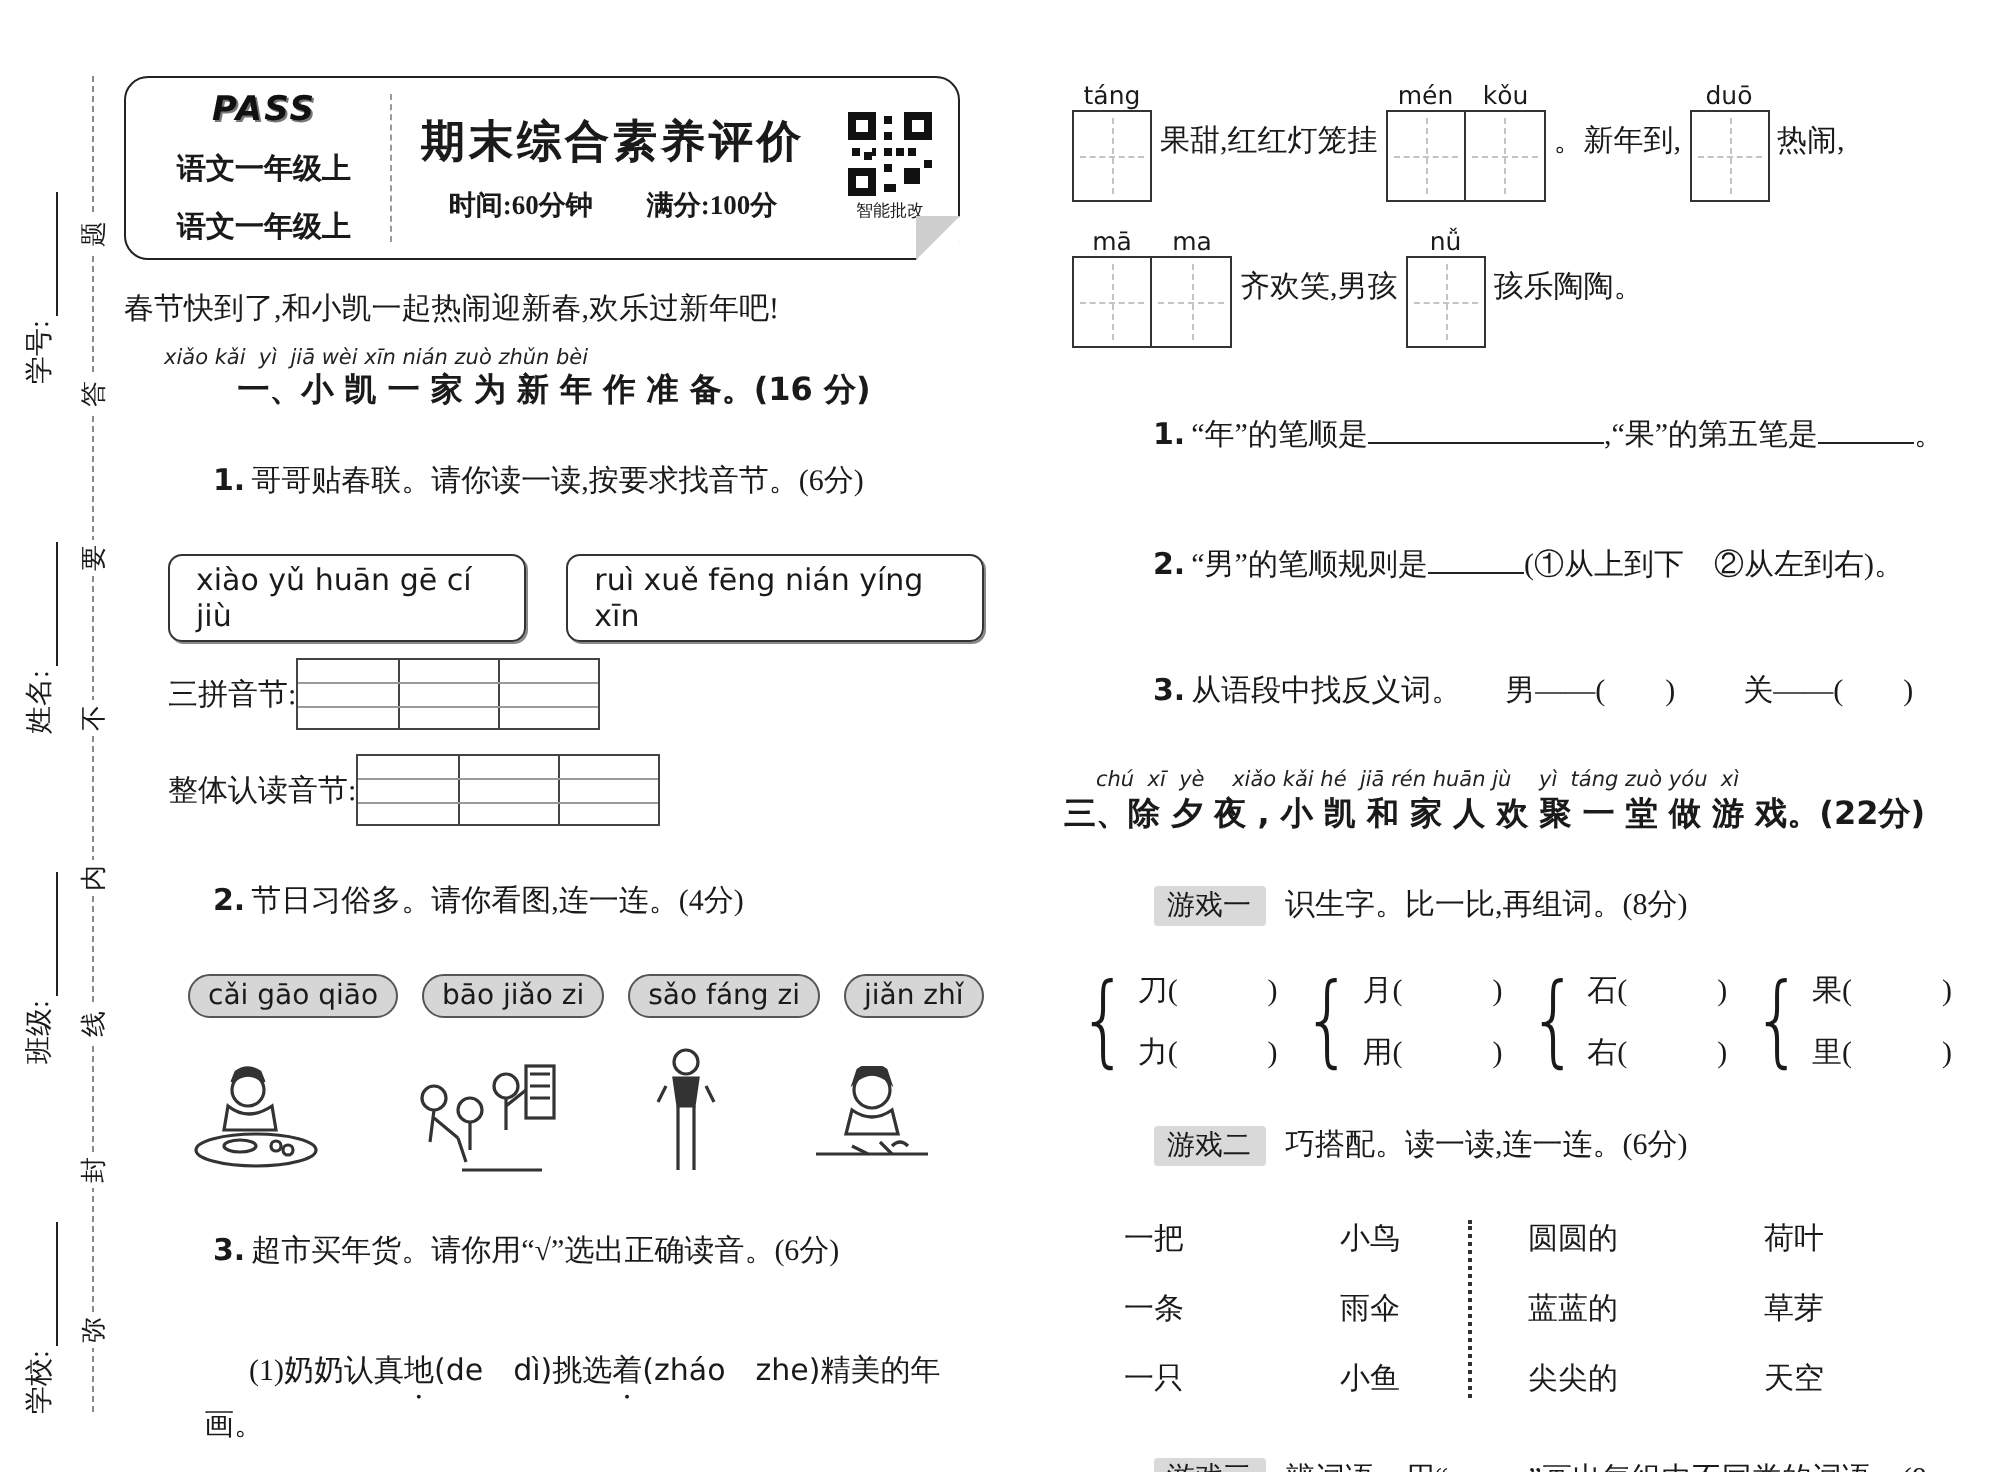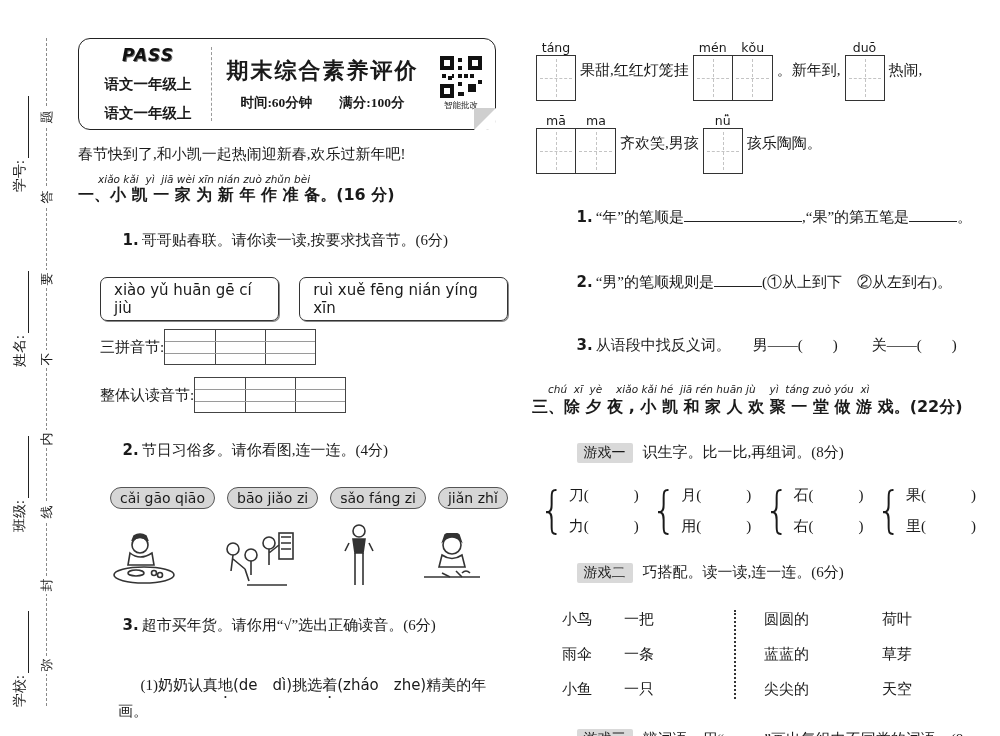--- a/index.html
+++ b/index.html
@@ -9,21 +9,21 @@
 
   
   .mfield { position:absolute; height:22px; width:160px; display:flex; align-items:flex-end;
             transform:rotate(-90deg); font-size:14px; white-space:nowrap; }
   .mline { display:inline-block; width:62px; border-bottom:1.5px solid #222; height:14px; margin-left:2px; }
   .sealline { position:absolute; left:46px; top:38px; height:668px; border-left:1.5px dashed #8a8a8a; }
   .sealchar { position:absolute; left:38px; width:18px; height:18px; background:#fff; z-index:2;
               font-size:13px; text-align:center; line-height:18px; transform:rotate(-90deg); }
 
   
-  .pageL { position:absolute; left:62px; top:0; width:430px; height:580px;margin-left:16px; }
+  .pageL { position:absolute; left:62px; top:0; width:430px; height:580px; }
   .pageR { position:absolute; left:532px; top:0; width:448px; height:736px; }
 
   
   .hcard { position:relative; margin-top:38px; width:418px; height:92px; border:1.6px solid #222;
            border-radius:12px; display:flex; align-items:stretch; background:#fff; }
   .hleft { width:132px; padding:6px 4px 6px 10px; display:flex; flex-direction:column; align-items:center;
            justify-content:space-between; }
   .pass { font-family:"DejaVu Sans",sans-serif; font-weight:900; font-style:italic; font-size:17px;
           letter-spacing:1px; color:#111; text-shadow:1px 1px 0 #777; }
   .brand { font-family:"DejaVu Sans",sans-serif; font-weight:bold; font-size:14.5px; white-space:nowrap; }
@@ -162,21 +162,21 @@
         </svg>
         <span class="qrlabel">智能批改</span>
       </div>
       <div class="dogear"></div>
     </div>
 
     <div class="intro">春节快到了,和小凯一起热闹迎新春,欢乐过新年吧!</div>
 
     <div style="margin-top:9px; margin-left:20px;">
       <div class="pinyin">xiǎo kǎi  yì  jiā wèi xīn nián zuò zhǔn bèi</div>
-      <div class="sechead" style="margin-left:-20px;">一、小 凯 一 家 为 新 年 作 准 备。(16 分)</div>
+      <div class="sechead" style="margin-left:-20px;text-align:center;">一、小 凯 一 家 为 新 年 作 准 备。(16 分)</div>
     </div>
 
     <div class="line ind1">
       <span class="num">1.</span><span>哥哥贴春联。请你读一读,按要求找音节。(6分)</span>
     </div>
 
     <div class="cards">
       <span class="card">xiào yǔ huān gē cí jiù</span>
       <span class="card">ruì xuě fēng nián yíng xīn</span>
     </div>
@@ -330,29 +330,29 @@
           <span class="brace">{</span>
         <div class="brows"><span>果(　　　)</span><span>里(　　　)</span></div>
         </div>
     </div>
 
     <div class="line ind1" style="margin-top:10px;">
       <span class="gtag">游戏二</span><span>巧搭配。读一读,连一连。(6分)</span>
     </div>
 
     <div class="match">
+      <div class="mcol mc1">
+        <span>一把</span>
+        <span>一条</span>
+        <span>一只</span>
+      </div>
       <div class="mcol mc2">
         <span>小鸟</span>
         <span>雨伞</span>
         <span>小鱼</span>
-      </div>
-      <div class="mcol mc1">
-        <span>一把</span>
-        <span>一条</span>
-        <span>一只</span>
       </div>
       <div class="mdivider"></div>
       <div class="mcol mc3">
         <span>圆圆的</span>
         <span>蓝蓝的</span>
         <span>尖尖的</span>
       </div>
       <div class="mcol mc4">
         <span>荷叶</span>
         <span>草芽</span>

